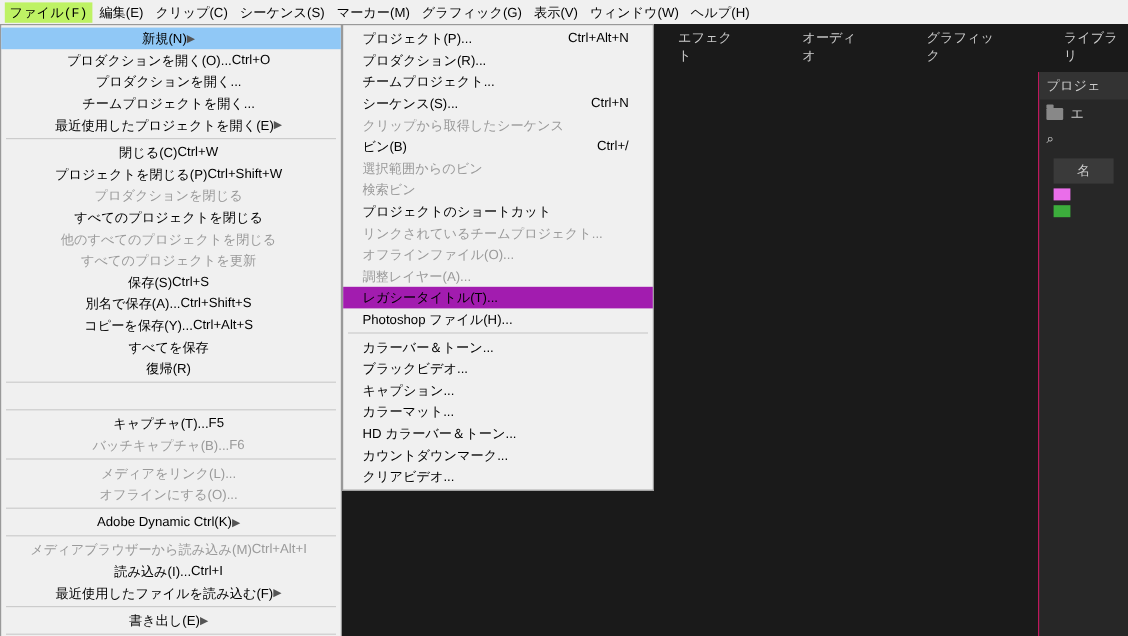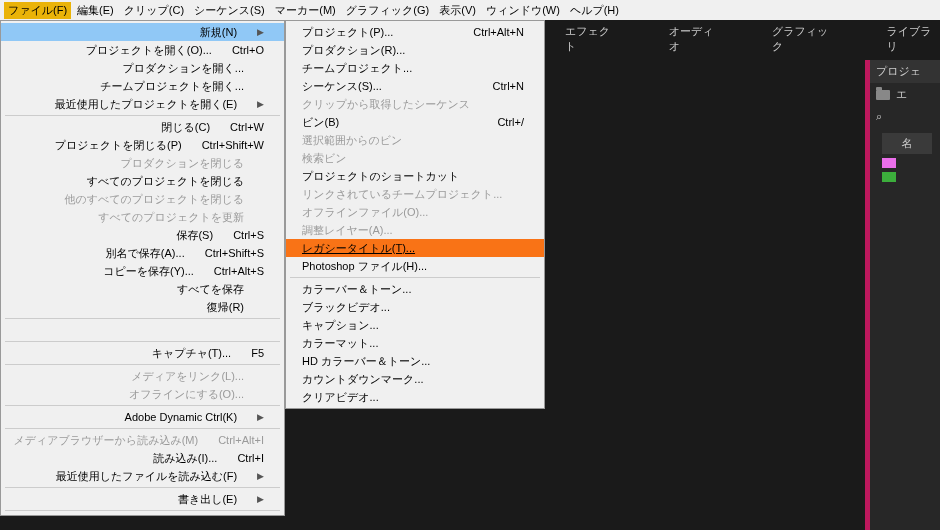--- a/index.html
+++ b/index.html
@@ -1,42 +1,42 @@
 <!DOCTYPE html>
 <html><head>
 <meta charset="utf-8">
 <style>
 * { margin: 0; padding: 0; box-sizing: border-box; font-family: "Meiryo", "Hiragino Sans", sans-serif; }
 body { width: 940px; height: 530px; background: #1a1a1a; overflow: hidden; position: relative; }
 
 .menubar { height: 20px; background: #f0f0f0; display: flex; align-items: center; font-size: 11px; color: #000; padding: 0 4px; gap: 2px; }
 .menubar .menu-item { padding: 1px 4px; cursor: pointer; }
-.menubar .menu-item.active { background: #eab308; }
+.menubar .menu-item.active { background: #bef264; font-family: Liberation Mono, monospace; }
 
 .dropdown { position: absolute; top: 20px; left: 0; width: 285px; background: #f0f0f0; border: 1px solid #999; font-size: 11px; color: #000; padding: 2px 0; z-index: 10; }
-.dropdown .item { display: flex; justify-content: flex-end; align-items: center; padding: 2px 20px 2px 16px; height: 18px; cursor: pointer; white-space: nowrap; gap: 20px; }
+.dropdown .item { display: flex; justify-content: center; align-items: center; padding: 2px 20px 2px 16px; height: 18px; cursor: pointer; white-space: nowrap; }
 .dropdown .item.highlighted { background: #90c8f6; }
 .dropdown .item.disabled { color: #9a9a9a; }
 .dropdown .item .arrow { font-size: 9px; color: #555; }
 .dropdown .sep { height: 1px; background: #ccc; margin: 2px 4px; }
 
 .submenu { position: absolute; top: 20px; left: 285px; width: 260px; background: #f0f0f0; border: 1px solid #999; font-size: 11px; color: #000; padding: 2px 0; z-index: 11; text-align: right; }
 .submenu .item { display: flex; justify-content: space-between; align-items: center; padding: 2px 20px 2px 16px; height: 18px; cursor: pointer; white-space: nowrap; }
-.submenu .item.highlighted { background: #f97316; text-decoration: underline; }
+.submenu .item.highlighted { background: #a21caf; }
 .submenu .item.disabled { color: #9a9a9a; }
 .submenu .sep { height: 1px; background: #ccc; margin: 2px 4px; }
 
 .red-box { position: absolute; border: 2px solid #e63e3e; border-radius: 3px; pointer-events: none; }
 .red-box.box1 { top: 21px; left: 4px; width: 238px; height: 18px; }
 .red-box.box2 { top: 228px; left: 290px; width: 174px; height: 18px; }
 
 .tabs { position: absolute; top: 24px; right: 0; width: 395px; display: flex; font-size: 11px; color: #ccc; gap: 50px; padding-left: 20px; }
 .tabs span { cursor: pointer; }
 
-.panel { position: absolute; right: 0; top: 60px; width: 75px; height: 470px; background: #272727; border-left: 5px solid #be185d; font-size: 11px; color: #ccc; }
+.panel { position: absolute; right: 0; top: 60px; width: 75px; height: 470px; background: #272727; border-left: 1px solid #be185d; font-size: 11px; color: #ccc; }
 .panel-hdr { background: #333; padding: 4px 6px; }
 .panel-row { display: flex; align-items: center; padding: 4px 6px; gap: 6px; }
 .panel-search { display: flex; align-items: center; gap: 4px; padding: 4px 6px; }
 .panel-search-icon { font-size: 11px; }
 .name-label { background: #3a3a3a; padding: 3px 12px; margin: 6px 0 4px 12px; width: 50px; text-align: center; }
 .swatch { width: 14px; height: 10px; margin: 4px 0 4px 12px; }
 .swatch.pink { background: #ea6eea; }
 .swatch.green { background: #3cae3c; }
 .folder-icon { width: 14px; height: 10px; background: #888; border-radius: 1px; position: relative; }
 .folder-icon::before { content: ''; position: absolute; top: -3px; left: 0; width: 6px; height: 3px; background: #888; border-radius: 1px 1px 0 0; }
@@ -55,21 +55,21 @@
   <span class="menu-item">ウィンドウ(W)</span>
   <span class="menu-item">ヘルプ(H)</span>
 </div>
 
 <div class="dropdown" id="dropdown">
     <div class="item highlighted">
       <span>新規(N)</span>
       <span class="arrow">▶</span>
     </div>
     <div class="item">
-      <span>プロジェクトを開く(O)...</span>
+      <span>プロダクションを開く(O)...</span>
       <span>Ctrl+O</span>
     </div>
     <div class="item">
       <span>プロダクションを開く...</span>
       <span></span>
     </div>
     <div class="item">
       <span>チームプロジェクトを開く...</span>
       <span></span>
     </div>
@@ -124,20 +124,24 @@
     </div>
     <div class="sep"></div>
     <div class="item disabled">
       <span></span>
       <span></span>
     </div>
     <div class="sep"></div>
     <div class="item">
       <span>キャプチャ(T)...</span>
       <span>F5</span>
+    </div>
+    <div class="item disabled">
+      <span>バッチキャプチャ(B)...</span>
+      <span>F6</span>
     </div>
     <div class="sep"></div>
     <div class="item disabled">
       <span>メディアをリンク(L)...</span>
       <span></span>
     </div>
     <div class="item disabled">
       <span>オフラインにする(O)...</span>
       <span></span>
     </div>

